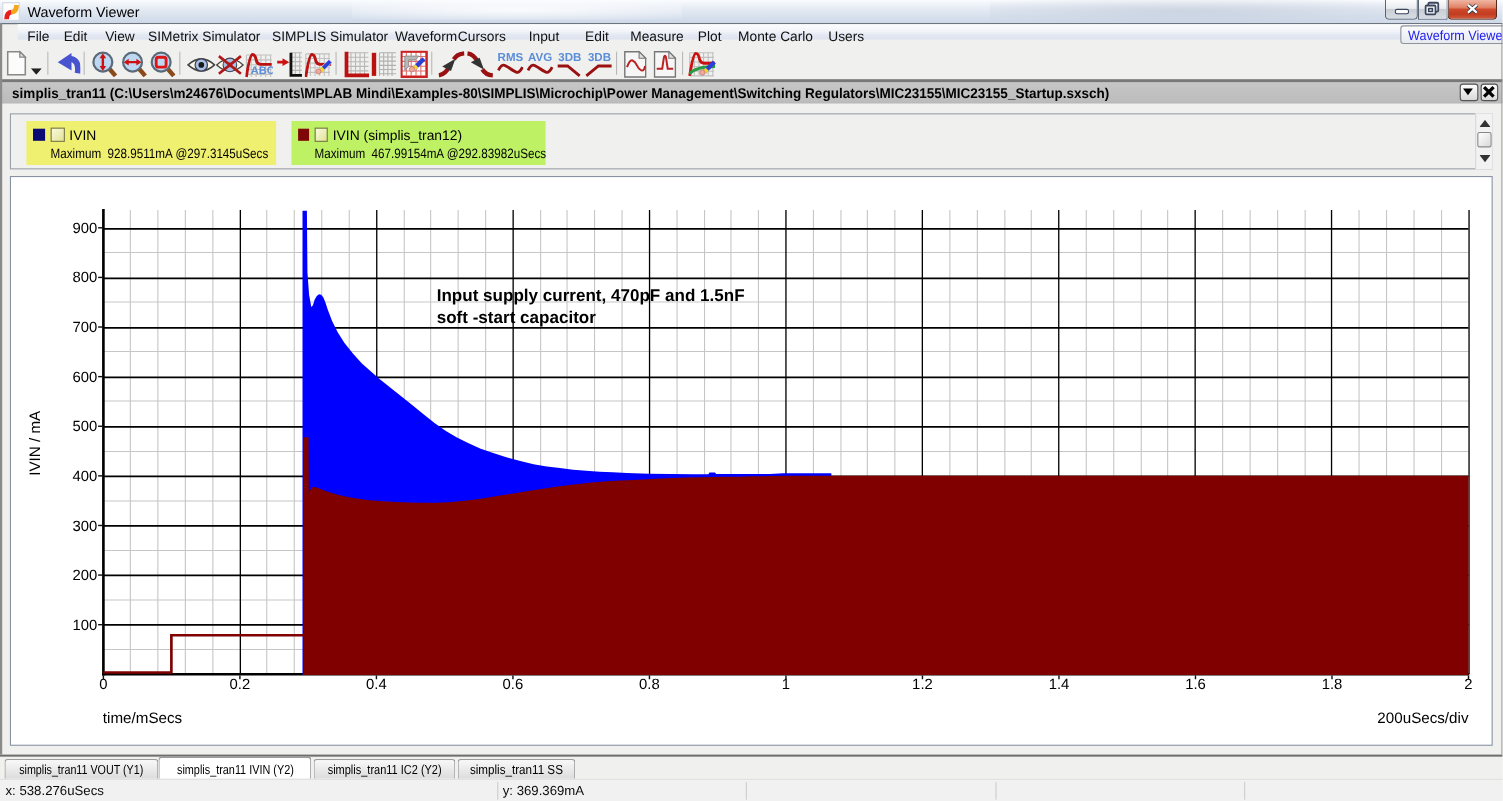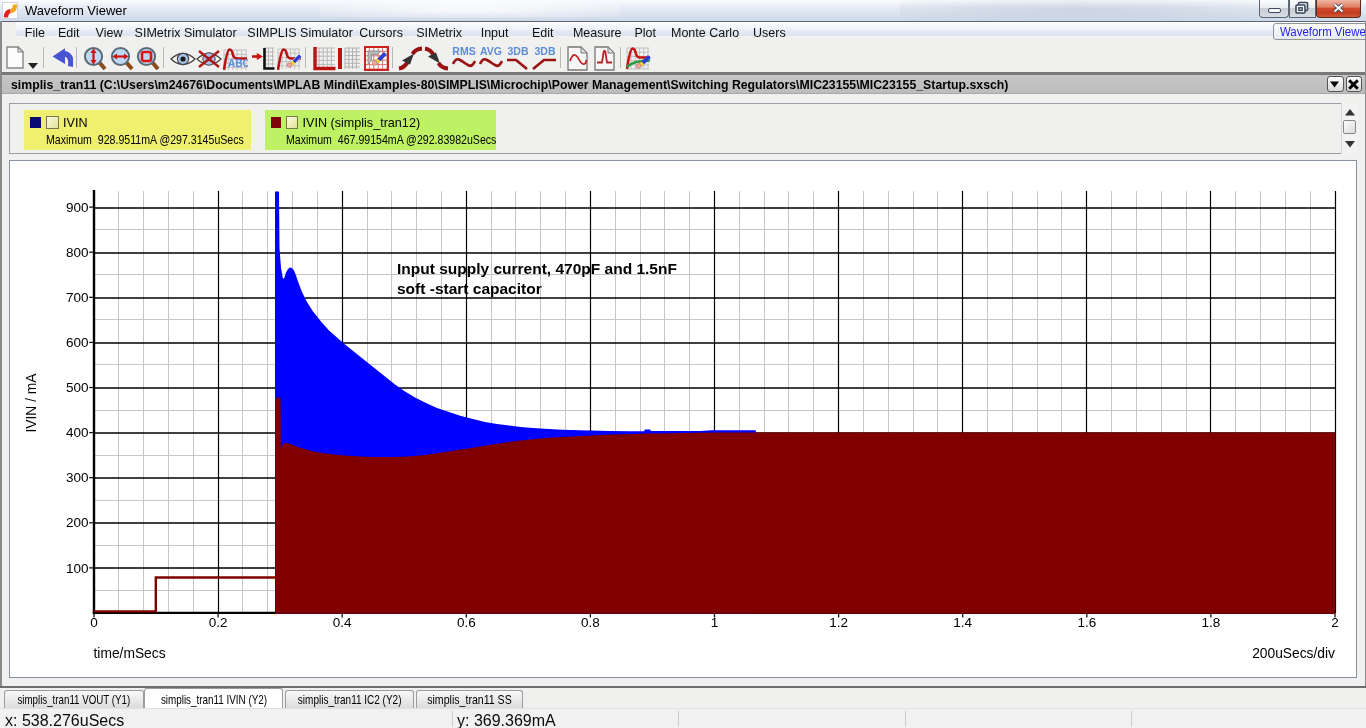--- a/index.html
+++ b/index.html
@@ -40,22 +40,22 @@
     </svg>
 </div>
 <div class="abs" style="left:0;top:20.5px;width:1366px;height:1.5px;background:#5f6670;"></div>
 
 <div class="abs" style="left:16px;top:22px;width:1366px;height:14px;background:linear-gradient(180deg,#fdfdfe 0%,#f2f4f9 45%,#e3e8f2 70%,#dde3ef 100%);font-size:12.5px;color:#101010;">
 <span style="position:absolute;left:8.8px;top:4px">File</span>
     <span style="position:absolute;left:41.9px;top:4px">Edit</span>
     <span style="position:absolute;left:79.6px;top:4px">View</span>
     <span style="position:absolute;left:118.6px;top:4px">SIMetrix Simulator</span>
     <span style="position:absolute;left:231.3px;top:4px">SIMPLIS Simulator</span>
-    <span style="position:absolute;left:343.2px;top:4px">Cursors</span>
-    <span style="position:absolute;left:400.2px;top:4px">SIMetrix</span>
+    <span style="position:absolute;left:343.2px;top:4px">Waveform</span>
+    <span style="position:absolute;left:400.2px;top:4px">Cursors</span>
     <span style="position:absolute;left:464.7px;top:4px">Input</span>
     <span style="position:absolute;left:515.9px;top:4px">Edit</span>
     <span style="position:absolute;left:556.9px;top:4px">Measure</span>
     <span style="position:absolute;left:618.4px;top:4px">Plot</span>
     <span style="position:absolute;left:655.0px;top:4px">Monte Carlo</span>
     <span style="position:absolute;left:737.0px;top:4px">Users</span>
   <div class="abs" style="left:1257px;top:1px;width:106px;height:16.5px;border:1px solid #8d949e;border-radius:3px;background:linear-gradient(180deg,#fcfcfd,#e7eaef);">
     <span style="position:absolute;left:6px;top:1px;color:#2222ee;font-size:12.3px;white-space:nowrap;transform:scaleX(.93);transform-origin:0 0;display:inline-block;">Waveform Viewer</span>
     <div class="abs" style="left:93px;top:1.5px;width:1px;height:12px;background:#aab0b8;"></div>
     <svg style="position:absolute;left:96px;top:5px" width="9" height="6" viewBox="0 0 9 6">
@@ -419,21 +419,21 @@
 
 <div class="abs" style="left:0;top:686px;width:1366px;height:2px;background:#6e6e6e;"></div>
 
 <div class="abs" style="left:0;top:688px;width:1366px;height:19.5px;background:#f0f0ee;">
   <div class="abs" style="left:4px;top:2px;width:139.5px;height:17.5px;background:linear-gradient(180deg,#f8f8f8,#dcdcdc);border:1px solid #9c9c9c;border-bottom:none;border-radius:3px 3px 0 0;text-align:center;font-size:11.9px;white-space:nowrap;overflow:hidden;color:#000;padding-top:2px;"><span style="display:inline-block;transform:scaleX(.82);transform-origin:50% 0;">simplis_tran11 VOUT (Y1)</span></div>
   <div class="abs" style="left:144px;top:0px;width:139px;height:19.5px;background:#fff;border:1px solid #9c9c9c;border-bottom:none;border-radius:3px 3px 0 0;text-align:center;font-size:11.9px;white-space:nowrap;overflow:hidden;color:#000;padding-top:3.5px;"><span style="display:inline-block;transform:scaleX(.83);transform-origin:50% 0;">simplis_tran11 IVIN (Y2)</span></div>
   <div class="abs" style="left:284.5px;top:2px;width:129.5px;height:17.5px;background:linear-gradient(180deg,#f8f8f8,#dcdcdc);border:1px solid #9c9c9c;border-bottom:none;border-radius:3px 3px 0 0;text-align:center;font-size:11.9px;white-space:nowrap;overflow:hidden;color:#000;padding-top:2px;"><span style="display:inline-block;transform:scaleX(.84);transform-origin:50% 0;">simplis_tran11 IC2 (Y2)</span></div>
   <div class="abs" style="left:415.5px;top:2px;width:107px;height:17.5px;background:linear-gradient(180deg,#f8f8f8,#dcdcdc);border:1px solid #9c9c9c;border-bottom:none;border-radius:3px 3px 0 0;text-align:center;font-size:11.9px;white-space:nowrap;overflow:hidden;color:#000;padding-top:2px;"><span style="display:inline-block;transform:scaleX(.89);transform-origin:50% 0;">simplis_tran11 SS</span></div>
 </div>
 
-<div class="abs" style="left:0;top:707.5px;width:1366px;height:20.5px;background:#f1f1f1;border-top:1px solid #e0e0e0;font-size:16px;color:#0a0a0a;">
+<div class="abs" style="left:0;top:707.5px;width:1366px;height:20.5px;background:#f1f1f1;border-top:1px solid #e0e0e0;font-size:12px;color:#0a0a0a;">
   <span style="position:absolute;left:5px;top:3px;">x: 538.276uSecs</span>
   <span style="position:absolute;left:457px;top:3px;">y: 369.369mA</span>
   <div class="abs" style="left:452px;top:2px;width:1px;height:16px;background:#cccccc;"></div>
   <div class="abs" style="left:678px;top:2px;width:1px;height:16px;background:#cccccc;"></div>
   <div class="abs" style="left:905px;top:2px;width:1px;height:16px;background:#cccccc;"></div>
   <div class="abs" style="left:1131px;top:2px;width:1px;height:16px;background:#cccccc;"></div>
 </div>
 
 <div class="abs" style="left:0;top:21px;width:1.5px;height:665px;background:#8a8a8a;"></div>
 <div class="abs" style="left:1364.5px;top:21px;width:1.5px;height:665px;background:#8a8a8a;"></div>

